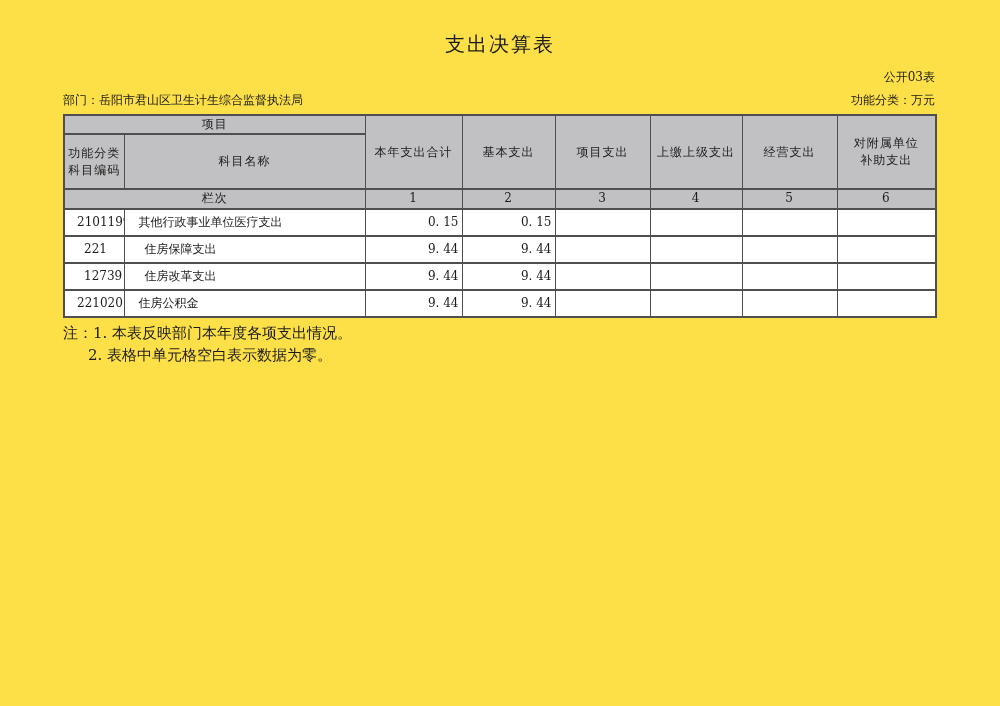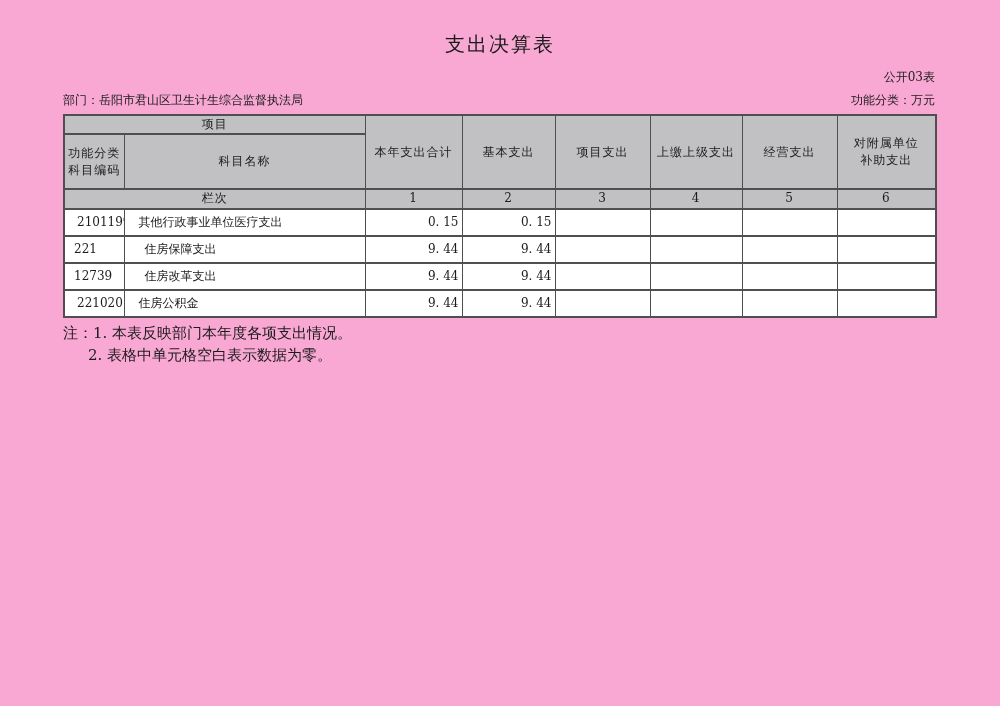--- a/index.html
+++ b/index.html
@@ -1,21 +1,21 @@
 <!DOCTYPE html>
 <html><head>
 <meta charset="utf-8">
 <style>
   * { margin: 0; padding: 0; box-sizing: border-box; }
   html, body { background: #ffffff; }
   .sheet {
     position: relative;
     width: 1000px;
     height: 706px;
-    background: #f9a8d4;
+    background: #fde047;
     font-family: "DejaVu Serif", "Liberation Serif", serif;
     color: #1c1c1c;
     overflow: hidden;
   }
   .page-title {
     padding-top: 31px;
     text-align: center;
     font-size: 20px;
     letter-spacing: 2px;
     font-weight: normal;
@@ -54,21 +54,21 @@
     text-align: center;
     vertical-align: middle;
     letter-spacing: 1px;
     line-height: 1.45;
   }
   td.hd-wrap { padding: 0 11px; word-break: break-all; }
   tr.r-item   td { height: 17px; }
   tr.r-labels td { height: 55px; }
   tr.r-lanci  td { height: 17px; }
   tr.r-data   td { height: 27px; background: #ffffff; vertical-align: middle; }
-  td.code  { text-align: left; padding-left: 9px;  font-family: "DejaVu Serif", "Liberation Serif", serif; }
+  td.code  { text-align: left; padding-left: 19px;  font-family: "DejaVu Serif", "Liberation Serif", serif; }
   td.code.lv2 { padding-left: 12px; }
   td.name  { text-align: left; padding-left: 20px; }
   td.name.lv2 { padding-left: 14px; }
   td.num   { text-align: right; padding-right: 3px; }
   td.blank { background: #ffffff; }
   .notes { margin: 6px 0 0 63px; font-size: 15px; line-height: 1.25; }
   .notes .note-line2 { margin-left: 25px; margin-top: 3px; }
 </style>
 </head>
 <body>

